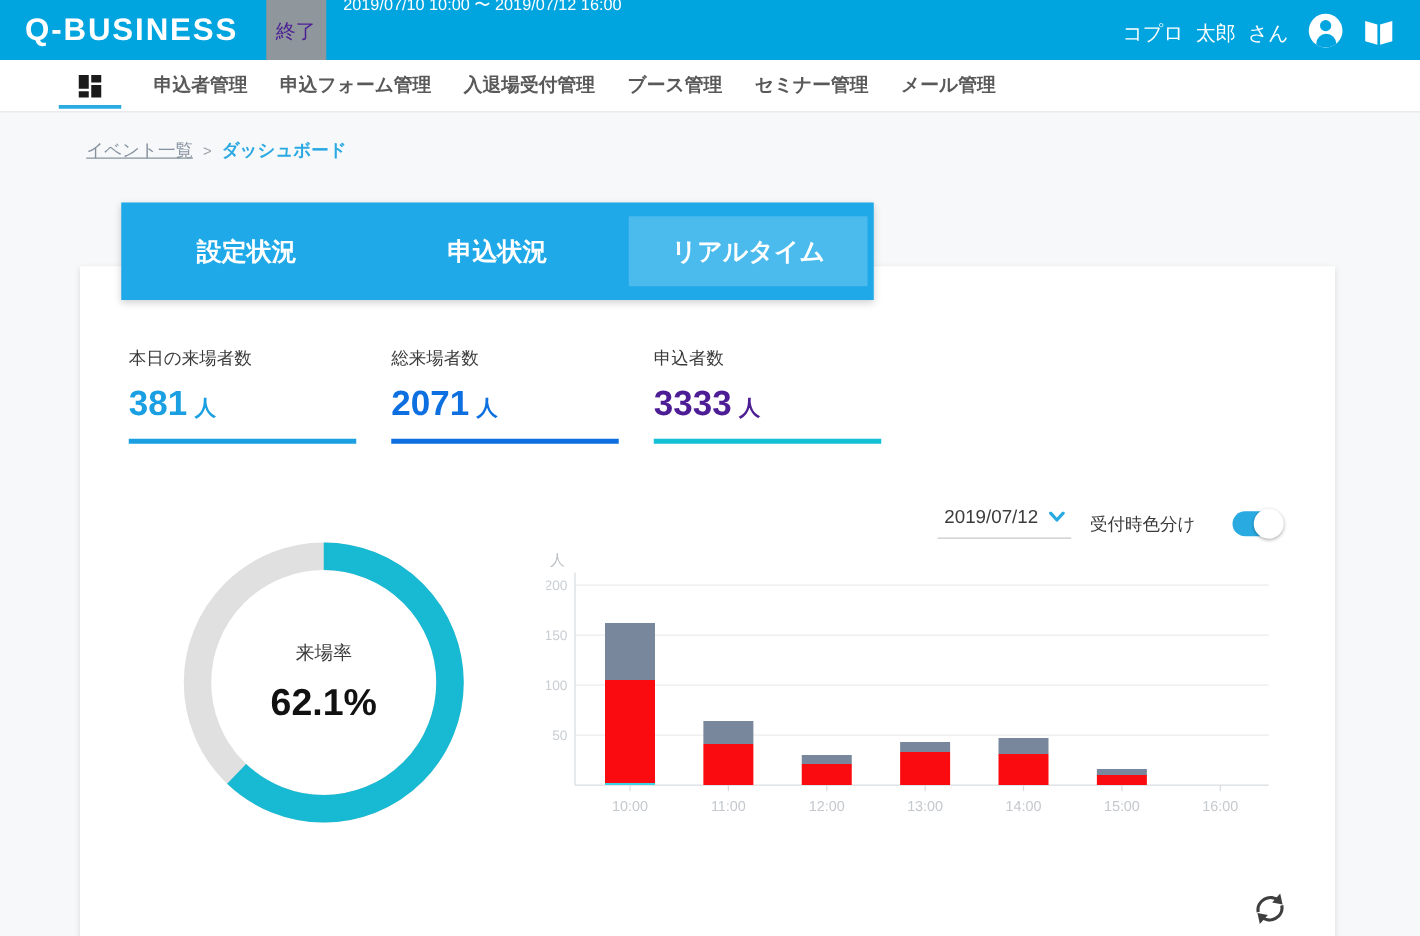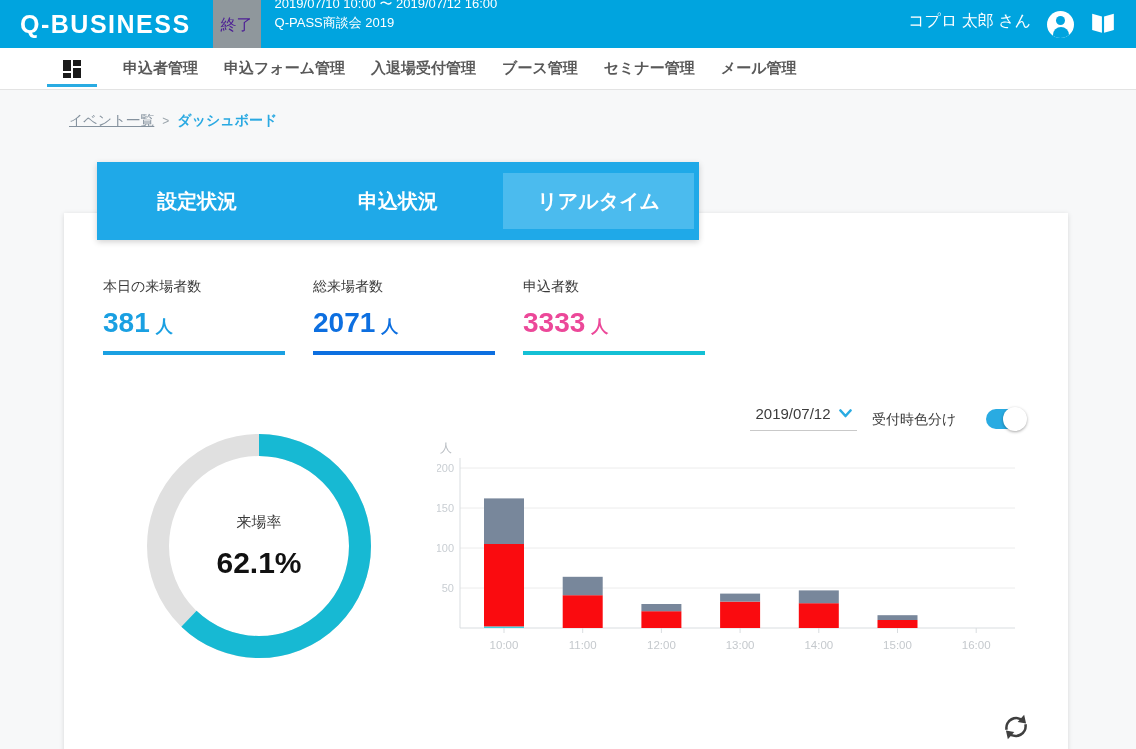--- a/index.html
+++ b/index.html
@@ -6,21 +6,21 @@
   html,body { width:1136px; height:749px; overflow:hidden; }
   body { font-family:"Liberation Sans","DejaVu Sans",sans-serif; background:#f7f8f9; position:relative; }
 
   
   .header { position:absolute; left:0; top:0; width:1136px; height:48px; background:#00a4df;
             display:flex; align-items:center; padding:0 20px; color:#fff; }
   .logo { font-size:25px; font-weight:bold; letter-spacing:1.5px; margin-right:22px; }
   .event-block { display:flex; align-items:flex-start; gap:14px; }
   .status-badge { background:#8f979c; color:#4c1d95; font-size:16px; padding:18px 8px; border-radius:3px; margin-top:3px; }
   .event-lines { font-size:13px; line-height:19px; }
-  .header-right { margin-left:auto; display:flex; align-items:flex-start; gap:16px; }
+  .header-right { margin-left:auto; display:flex; align-items:flex-end; gap:16px;font-family:Liberation Mono, monospace; }
   .user-name { font-size:16px; }
   .user-icon { width:27px; height:27px; background:#fff; border-radius:50%; position:relative; overflow:hidden; }
   .user-icon::before { content:""; position:absolute; left:9px; top:5px; width:9px; height:9px; background:#00a4df; border-radius:50%; }
   .user-icon::after { content:""; position:absolute; left:5.5px; top:16px; width:16px; height:11px; background:#00a4df; border-radius:8px 8px 0 0; }
   .book-icon svg { display:block; }
 
   
   .nav { position:absolute; left:0; top:48px; width:1136px; height:42px; background:#fff;
          border-bottom:1px solid #e3e3e3; display:flex; align-items:center; padding-left:47px;font-weight:bold; }
   .nav-home { width:50px; height:100%; display:flex; align-items:center; justify-content:center; position:relative; cursor:pointer; }
@@ -85,21 +85,20 @@
 </style>
 </head>
 <body>
 
 <div class="header">
   <div class="logo">Q-BUSINESS</div>
   <div class="event-block">
     <span class="status-badge">終了</span>
     <div class="event-lines">
       <div>2019/07/10 10:00 〜 2019/07/12 16:00</div>
-      <div>Q-PASS商談会 2019</div>
     </div>
   </div>
   <div class="header-right">
     <span class="user-name">コプロ 太郎 さん</span>
     <div class="user-icon"></div>
     <div class="book-icon">
       <svg width="26" height="24" viewBox="0 0 24 22">
         <polygon points="2,2.5 11,5 11,20 2,17.5" fill="#ffffff"></polygon>
         <polygon points="22,2.5 13,5 13,20 22,17.5" fill="#ffffff"></polygon>
       </svg>
@@ -145,21 +144,21 @@
       <div class="stat-value" style="color: rgb(26, 160, 226);"><span>381</span><span class="stat-unit">人</span></div>
       <div class="stat-underline" style="background: rgb(26, 160, 226);"></div>
     </div>
     <div class="stat">
       <div class="stat-label">総来場者数</div>
       <div class="stat-value" style="color: rgb(13, 111, 224);"><span>2071</span><span class="stat-unit">人</span></div>
       <div class="stat-underline" style="background: rgb(13, 111, 224);"></div>
     </div>
     <div class="stat">
       <div class="stat-label">申込者数</div>
-      <div class="stat-value" style="color: #ec4899;"><span>3333</span><span class="stat-unit">人</span></div>
+      <div class="stat-value" style="color: #4c1d95;"><span>3333</span><span class="stat-unit">人</span></div>
       <div class="stat-underline" style="background: rgb(20, 192, 213);"></div>
     </div>
   </div>
 
   <div class="date-select">
     <span>2019/07/12</span>
     <span class="chevron-down">
       <svg width="13" height="9" viewBox="0 0 13 9">
           <polyline points="1.5,1.5 6.5,7 11.5,1.5" fill="none" stroke="#29abe2" stroke-width="2.6" stroke-linecap="round" stroke-linejoin="round"></polyline>
         </svg>

